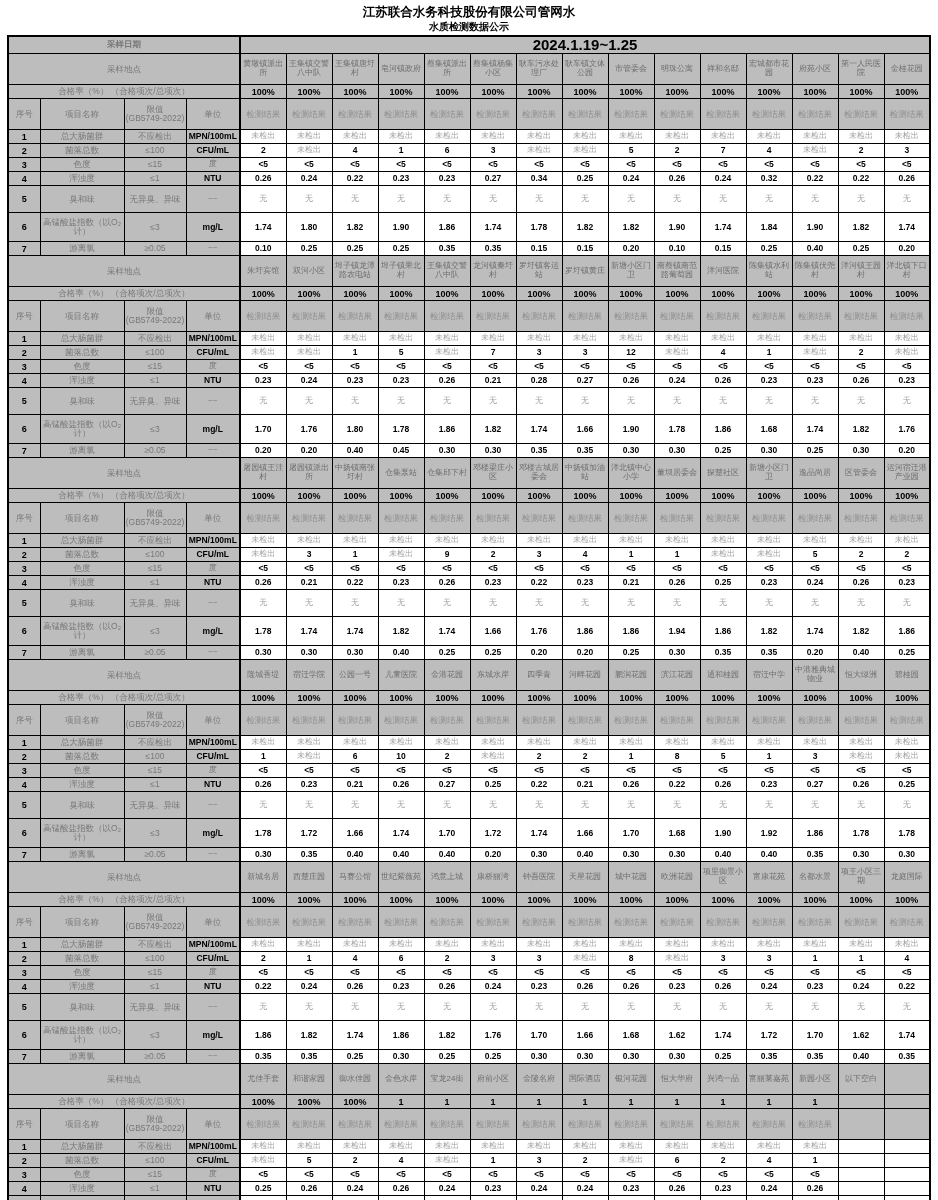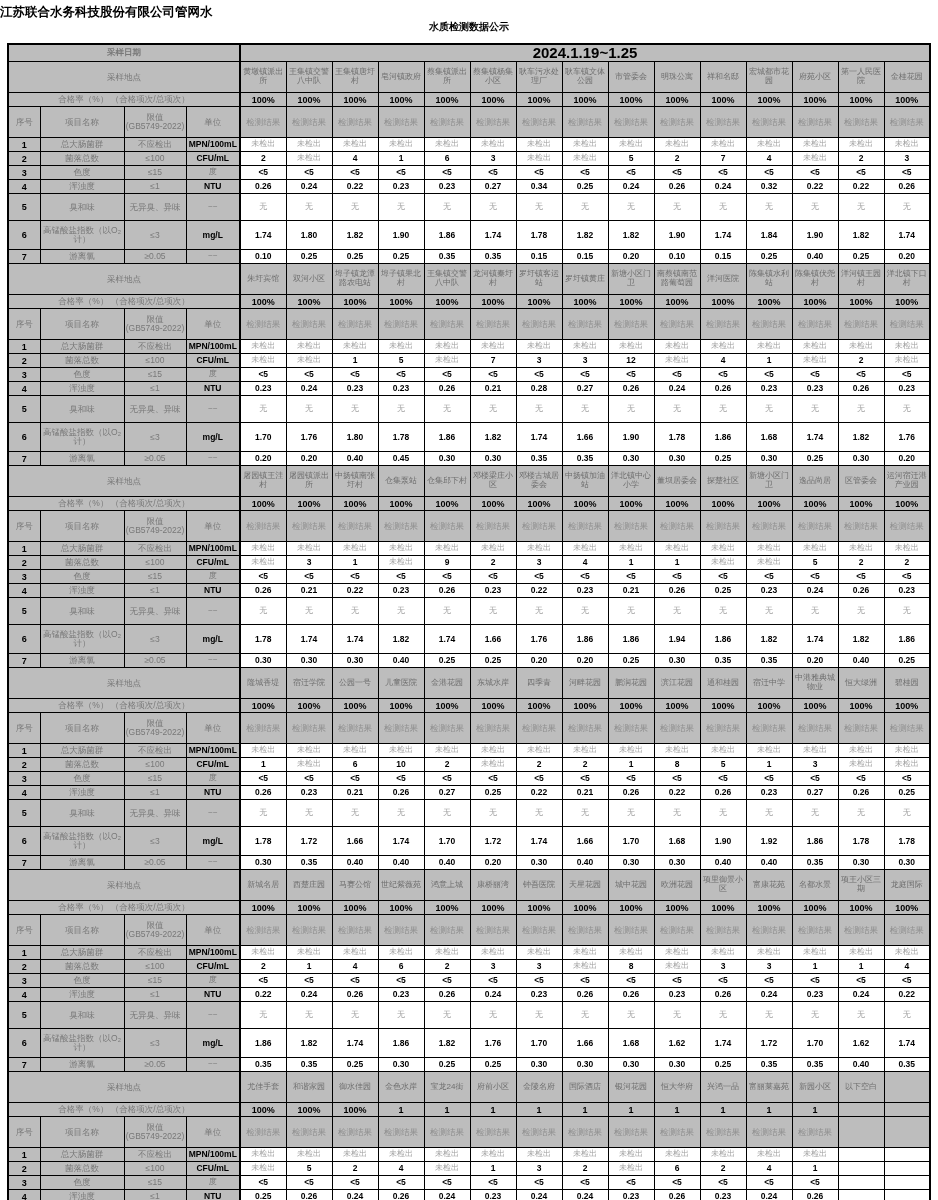--- a/index.html
+++ b/index.html
@@ -4,22 +4,22 @@
 <style>
   :root{
     --hbg:#bdbdbd;
     --label:#787878;
     --cngray:#a2a2a2;
     --border:#000000;
   }
   html,body{margin:0;padding:0;background:#ffffff;}
   body{width:938px;font-family:"Liberation Sans","DejaVu Sans",sans-serif;}
   .page{width:938px;height:1200px;box-sizing:border-box;padding-top:5px;background:#fff;}
-  .title{font-size:12.5px;font-weight:700;color:#000;line-height:1.25;}
-  .subtitle{text-align:center;font-size:10px;font-weight:700;color:#000;line-height:1.2;margin-bottom:10px;}
+  .title{text-align:center;font-size:12.5px;font-weight:700;color:#000;line-height:1.25;}
+  .subtitle{text-align:center;font-size:10px;font-weight:700;color:#000;line-height:1.2;margin-bottom:2px;}
   table{border-collapse:collapse;table-layout:fixed;margin:0 auto;border:2px solid var(--border);}
   td{border:1px solid var(--border);text-align:center;vertical-align:middle;padding:0 1px;overflow:hidden;line-height:1.12;word-break:break-all;}
   .hl{background:var(--hbg);color:var(--label);font-size:8.5px;}
   .date{background:var(--hbg);color:#000;font-weight:700;font-size:15px;}
   .loc{background:var(--hbg);color:#6e6e6e;font-size:8px;}
   .rate{background:var(--hbg);color:#000;font-weight:700;font-size:9px;}
   .res{background:var(--hbg);color:#8f8f8f;font-size:8.5px;}
   .seqn{background:var(--hbg);color:#000;font-weight:700;font-size:9px;}
   .iname,.ilimit{background:var(--hbg);color:var(--label);font-size:8.5px;}
   .iunit{background:var(--hbg);font-size:8px;}

